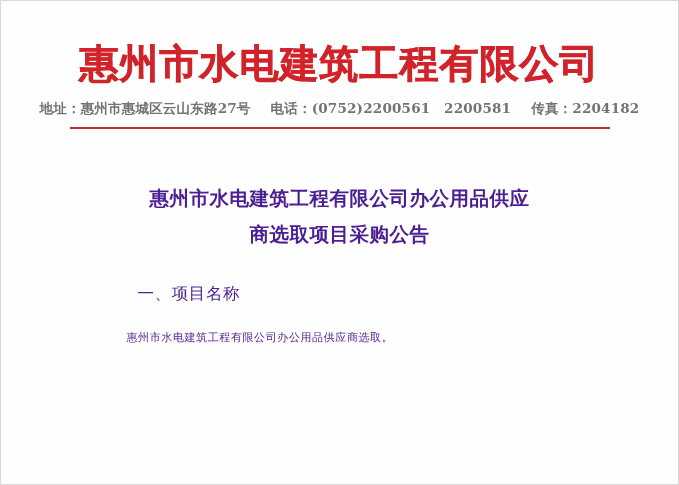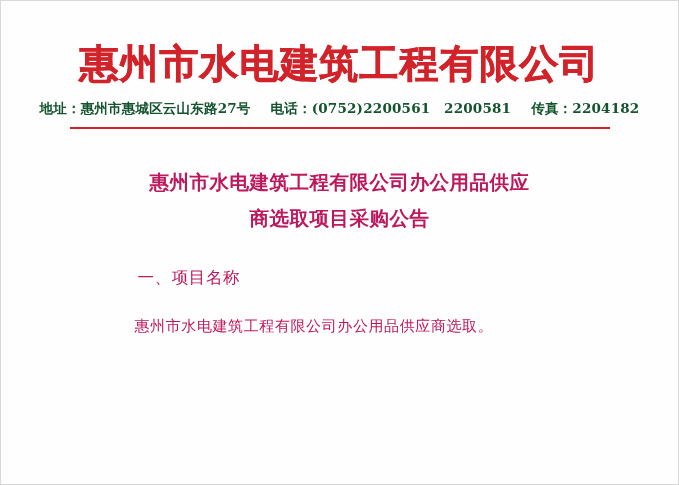--- a/index.html
+++ b/index.html
@@ -32,44 +32,44 @@
     font-family: "DejaVu Serif", "Liberation Serif", serif;
     font-weight: bold;
     font-size: 39px;
     letter-spacing: 1px;
     line-height: 1.15;
     white-space: nowrap;
     -webkit-text-stroke: 0.6px #d2232a;
   }
   .contact-line {
     margin-top: 14px;
-    color: #14532d;
+    color: #737373;
     font-size: 13.5px;
     font-weight: bold;
     letter-spacing: 0.2px;
     white-space: nowrap;
   }
   .contact-line .seg {
     display: inline-block;
   }
   .contact-gap-md { display: inline-block; width: 20px; }
   .rule-wrap {
     margin: 9px auto 0 auto;
     width: 540px;
   }
   .rule-thick {
     height: 2.5px;
     background: #d2232a;
   }
   
   .doc-body {
     margin: 0 auto;
-    padding-top: 36px;
+    padding-top: 52px;
     width: 470px;
-    color: #be185d;
+    color: #4c1d95;
   }
   .doc-title {
     text-align: center;
     font-size: 19.5px;
     font-weight: bold;
     line-height: 1.85;
     letter-spacing: 0.5px;
   }
   .doc-title .line2 {
     display: block;
@@ -84,21 +84,21 @@
   }
   .section-head {
     margin-top: 24px;
     font-size: 16.5px;
     line-height: 2.0;
     text-indent: 2em;
     letter-spacing: 0.6px;
   }
   .section-text {
     margin-top: 0;
-    font-size: 15px;
+    font-size: 11px;
     line-height: 2.0;
     text-indent: 2em;
     letter-spacing: 0.6px;
   }
 </style>
 </head>
 <body>
 
 <div class="page">
 

